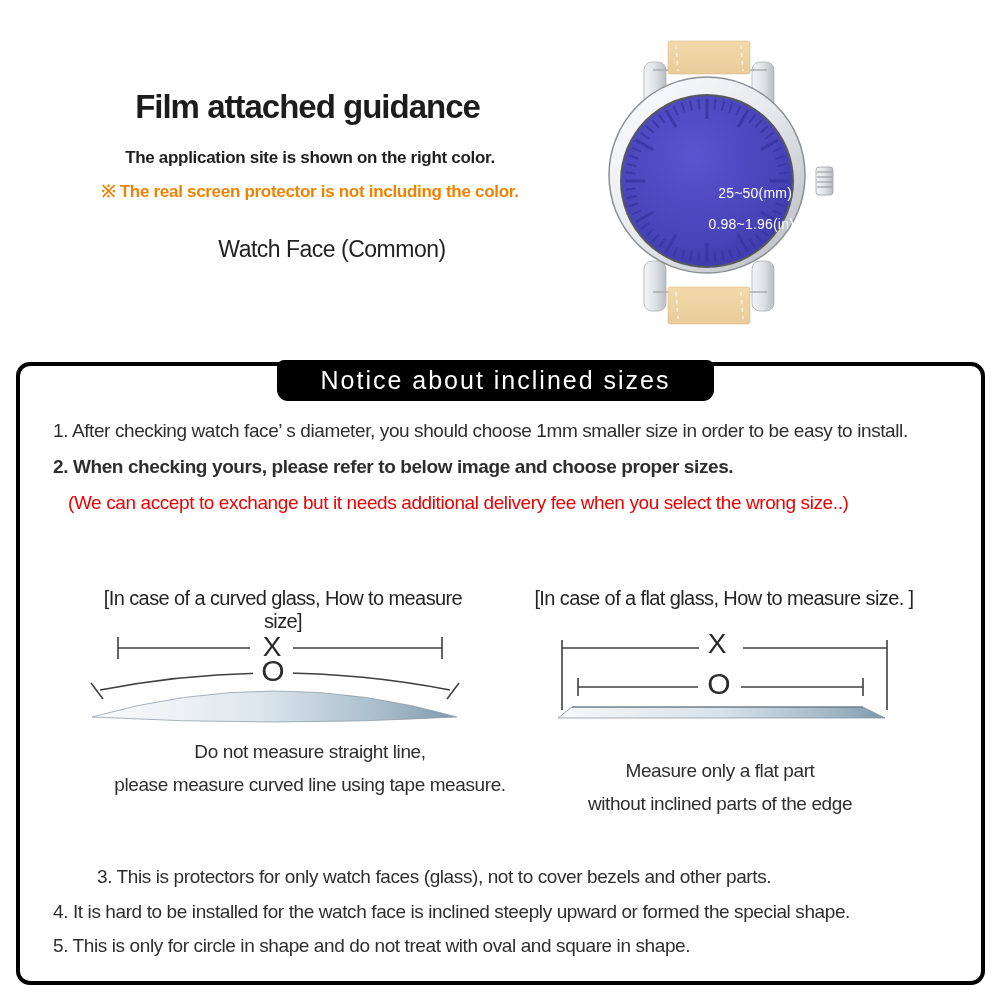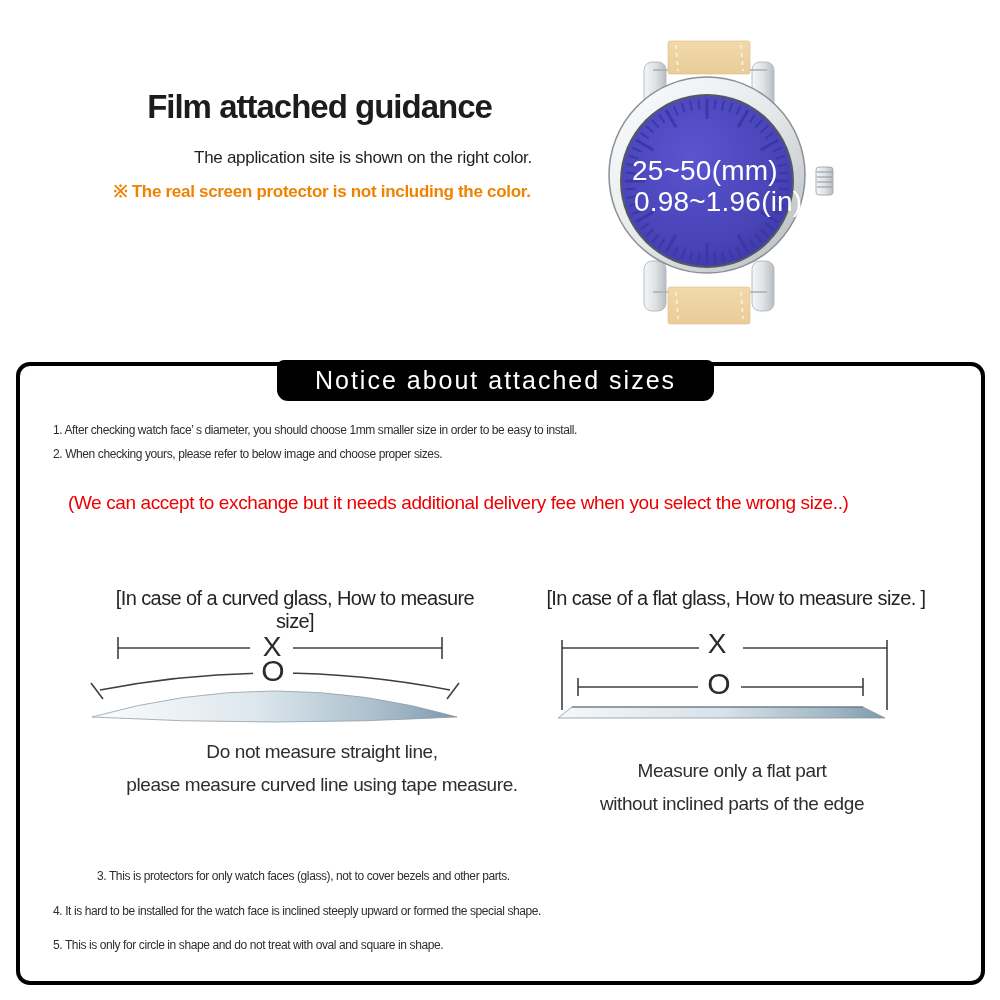--- a/index.html
+++ b/index.html
@@ -1,37 +1,37 @@
 <!DOCTYPE html>
 <html><head>
 <meta charset="utf-8">
 <style>
   html,body{margin:0;padding:0;background:#fff;}
   .page{
     position:relative;width:1000px;height:1000px;background:#ffffff;overflow:hidden;
     font-family:"Liberation Sans", sans-serif;color:#2a2a2a;
   }
   .abs{position:absolute;}
-  .ctr{text-align:center;padding-left:12px;}
+  .ctr{text-align:center;}
   
   .title{left:0;top:88px;width:615px;font-size:33px;font-weight:bold;color:#1c1c1c;letter-spacing:-1px;}
-  .subtitle{left:0;top:148px;width:620px;font-size:17px;font-weight:normal;color:#1f1f1f;letter-spacing:-0.3px;margin-left:41px;}
+  .subtitle{left:0;top:148px;width:620px;font-size:17px;font-weight:bold;color:#1f1f1f;letter-spacing:-0.3px;}
   .orange-note{left:0;top:179px;width:620px;font-size:17px;font-weight:bold;color:#F08200;letter-spacing:-0.3px;}
   .watch-label{left:32px;top:236px;width:600px;font-size:23px;color:#222;letter-spacing:-0.5px;}
   
   .watch-wrap{left:595px;top:15px;width:260px;height:330px;}
-  .face-text{position:absolute;color:#ffffff;font-size:28px;text-align:left;letter-spacing:0.2px;}
+  .face-text{position:absolute;color:#ffffff;font-size:14px;text-align:right;letter-spacing:0.2px;margin-top:30px;}
   .face-text.t1{left:37px;top:140px;width:160px;}
   .face-text.t2{left:39px;top:171px;width:160px;}
   
   .notice-box{left:16px;top:362px;width:961px;height:615px;border:4px solid #000;border-radius:14px;background:#fff;}
   .banner{left:277px;top:360px;width:437px;height:41px;background:#000;border-radius:7px 7px 11px 11px;
           color:#fff;font-size:25px;letter-spacing:2px;line-height:41px;text-align:center;}
-  .item{left:53px;width:915px;font-size:12px;color:#2e2e2e;letter-spacing:-0.4px;line-height:21px;}
-  .i1{top:420px;} .i2{top:444px;}
+  .item{left:53px;width:915px;font-size:19px;color:#2e2e2e;letter-spacing:-0.4px;line-height:21px;}
+  .i1{top:420px;} .i2{top:456px;font-weight:bold;}
   .warning{left:68px;top:492px;width:900px;font-size:19px;color:#EE0000;letter-spacing:-0.4px;}
   .i3{top:866px;margin-left:44px;} .i4{top:901px;} .i5{top:935px;}
   
   .diag-label{top:587px;font-size:20px;color:#242424;letter-spacing:-0.6px;}
   .diag-label.left{left:85px;width:396px;}
   .diag-label.right{left:524px;width:400px;}
   .mark{position:absolute;color:#2b2b2b;text-align:center;line-height:1;background:#fff;}
   .mark.x{font-size:28px;}
   .mark.o{font-size:30px;}
   .xo-left-x{left:254px;top:633px;width:36px;background:transparent;}
@@ -45,20 +45,21 @@
   svg{display:block;}
 </style>
 </head>
 <body>
 
 <div class="page">
 
   <div class="abs ctr title">Film attached guidance</div>
   <div class="abs ctr subtitle">The application site is shown on the right color.</div>
   <div class="abs ctr orange-note">※ The real screen protector is not including the color.</div>
+  <div class="abs ctr watch-label">Watch Face (Common)</div>
 
   <div class="abs watch-wrap">
     <svg width="260" height="330" viewBox="0 0 260 330">
       <defs>
         <linearGradient id="silverV" x1="0" y1="0" x2="1" y2="0">
           <stop offset="0" stop-color="#f4f6f7"></stop>
             <stop offset="0.5" stop-color="#dfe3e6"></stop>
             <stop offset="1" stop-color="#b8bdc2"></stop>
         </linearGradient>
         <linearGradient id="caseG" x1="0" y1="0" x2="1" y2="1">
@@ -163,21 +164,21 @@
           <line x1="89.8" y1="97.5" x2="86.7" y2="88.0" stroke="#3B36A5" stroke-width="2" opacity="0.9"></line>
           <line x1="97.0" y1="95.6" x2="95.0" y2="85.8" stroke="#3B36A5" stroke-width="2" opacity="0.9"></line>
           <line x1="104.5" y1="94.4" x2="103.4" y2="84.4" stroke="#3B36A5" stroke-width="2" opacity="0.9"></line>
         </g>
     </svg>
     <div class="face-text t1">25~50(mm)</div>
     <div class="face-text t2">0.98~1.96(in)</div>
   </div>
 
   <div class="abs notice-box"></div>
-  <div class="abs banner">Notice about attached sizes</div>
+  <div class="abs banner">Notice about inclined sizes</div>
 
   <div class="abs item i1">1. After checking watch face’ s diameter, you should choose 1mm smaller size in order to be easy to install.</div>
   <div class="abs item i2">2. When checking yours, please refer to below image and choose proper sizes.</div>
   <div class="abs warning">(We can accept to exchange but it needs additional delivery fee when you select the wrong size..)</div>
 
   <div class="abs ctr diag-label left">[In case of a curved glass, How to measure size]</div>
   <svg class="abs" style="left:85px;top:633px;" width="380" height="96" viewBox="0 0 380 96">
     <defs>
       <linearGradient id="lensG" x1="0" y1="0" x2="1" y2="0">
         <stop offset="0" stop-color="#fbfcfd"></stop>

